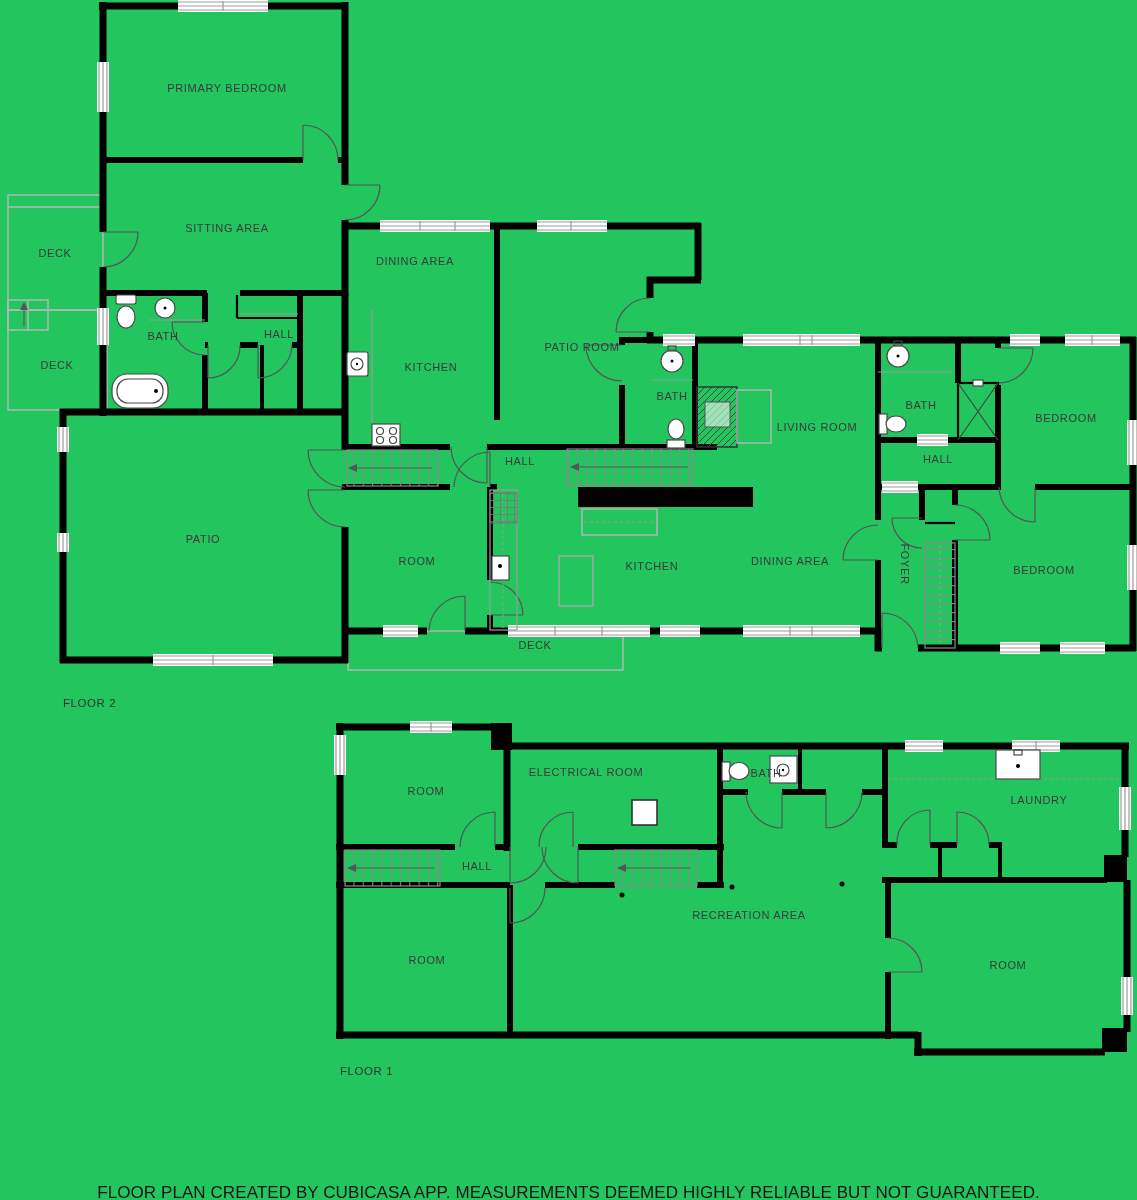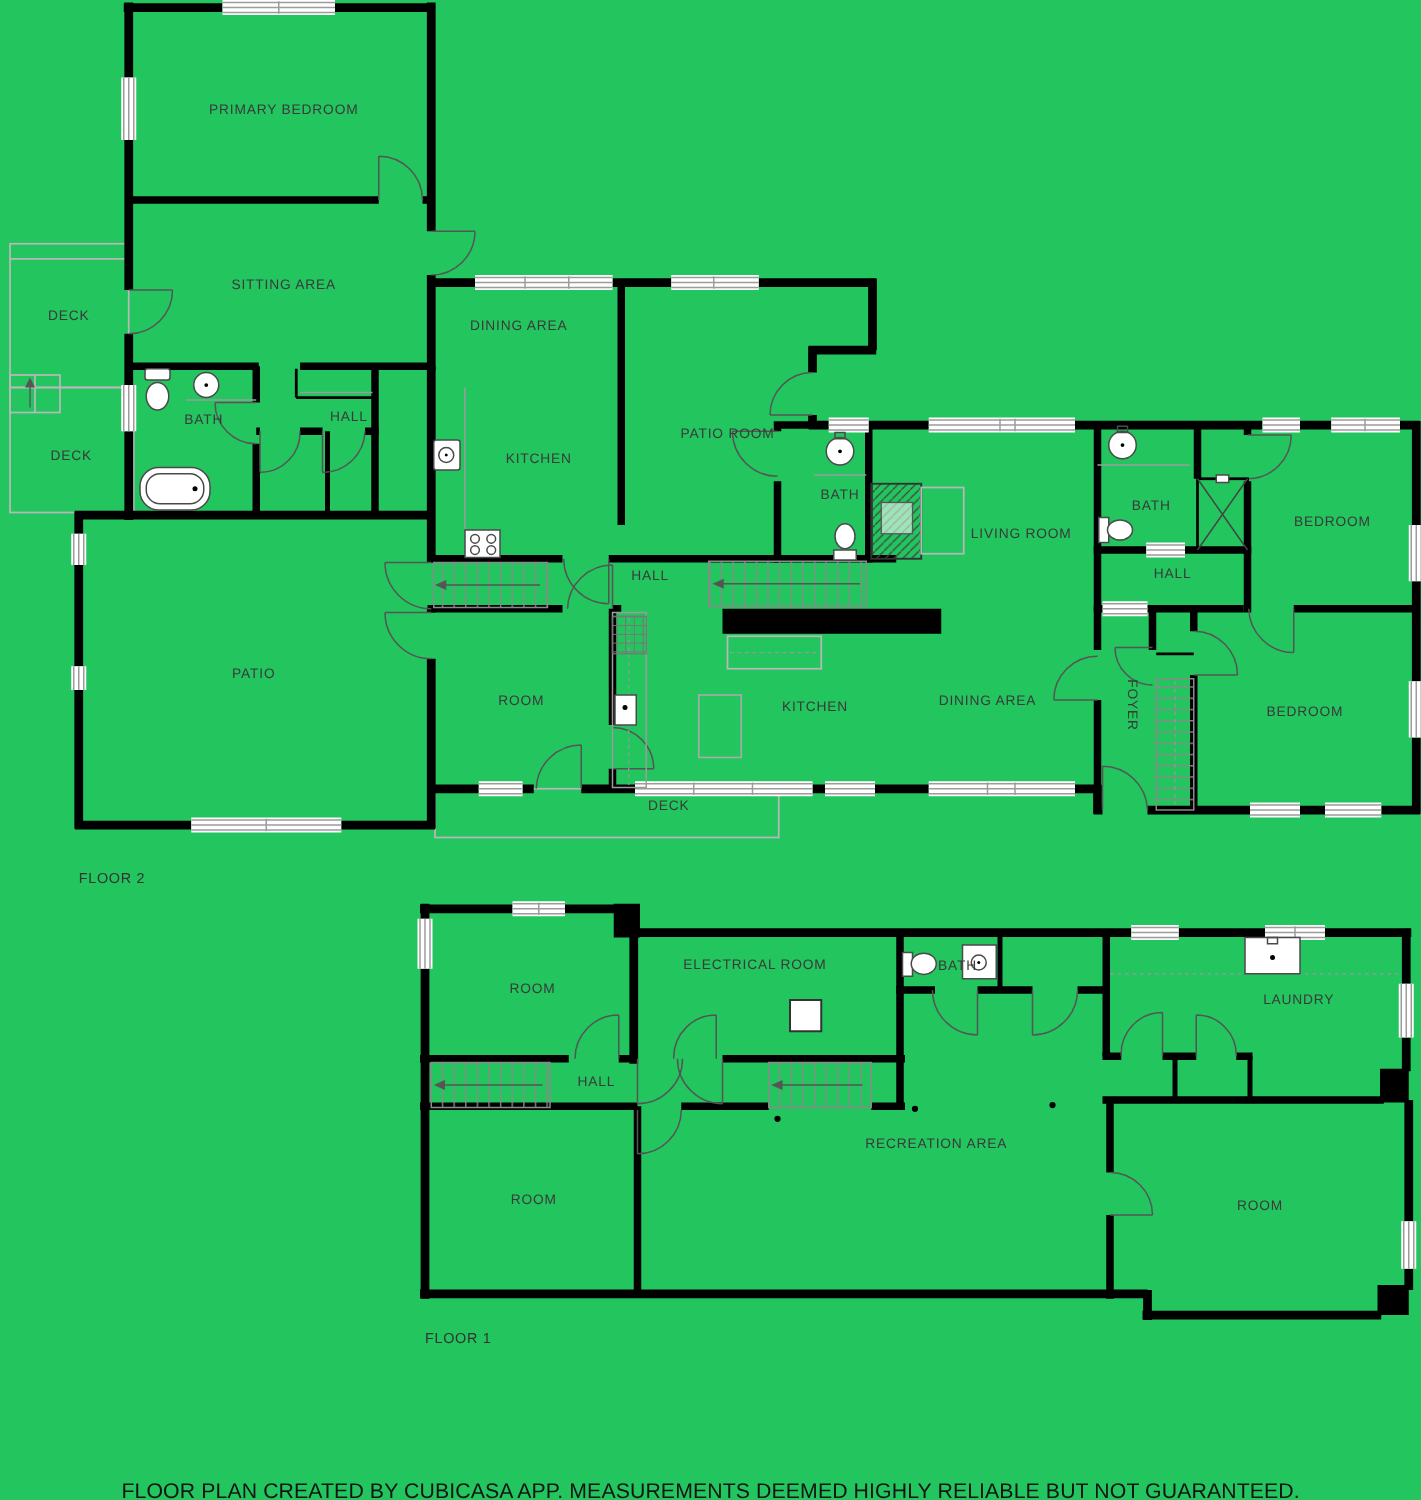--- a/index.html
+++ b/index.html
@@ -423,21 +423,21 @@
 <div class="lbl" style="left:203px;top:539px">PATIO</div>
 <div class="lbl" style="left:417px;top:561px">ROOM</div>
 <div class="lbl" style="left:652px;top:566px">KITCHEN</div>
 <div class="lbl" style="left:790px;top:561px">DINING AREA</div>
 <div class="lbl rot" style="left:905px;top:564px">FOYER</div>
 <div class="lbl" style="left:1044px;top:570px">BEDROOM</div>
 <div class="lbl" style="left:535px;top:645px">DECK</div>
 <div class="flbl" style="left:63px;top:703px">FLOOR 2</div>
 
 <div class="lbl" style="left:426px;top:791px">ROOM</div>
-<div class="lbl" style="left:604px;top:772px">ELECTRICAL ROOM</div>
+<div class="lbl" style="left:586px;top:772px">ELECTRICAL ROOM</div>
 <div class="lbl" style="left:766px;top:773px">BATH</div>
 <div class="lbl" style="left:1039px;top:800px">LAUNDRY</div>
 <div class="lbl" style="left:477px;top:866px">HALL</div>
 <div class="lbl" style="left:749px;top:915px">RECREATION AREA</div>
 <div class="lbl" style="left:427px;top:960px">ROOM</div>
 <div class="lbl" style="left:1008px;top:965px">ROOM</div>
 <div class="flbl" style="left:340px;top:1071px">FLOOR 1</div>
 
 <div class="footer">FLOOR PLAN CREATED BY CUBICASA APP. MEASUREMENTS DEEMED HIGHLY RELIABLE BUT NOT GUARANTEED.</div>
 

